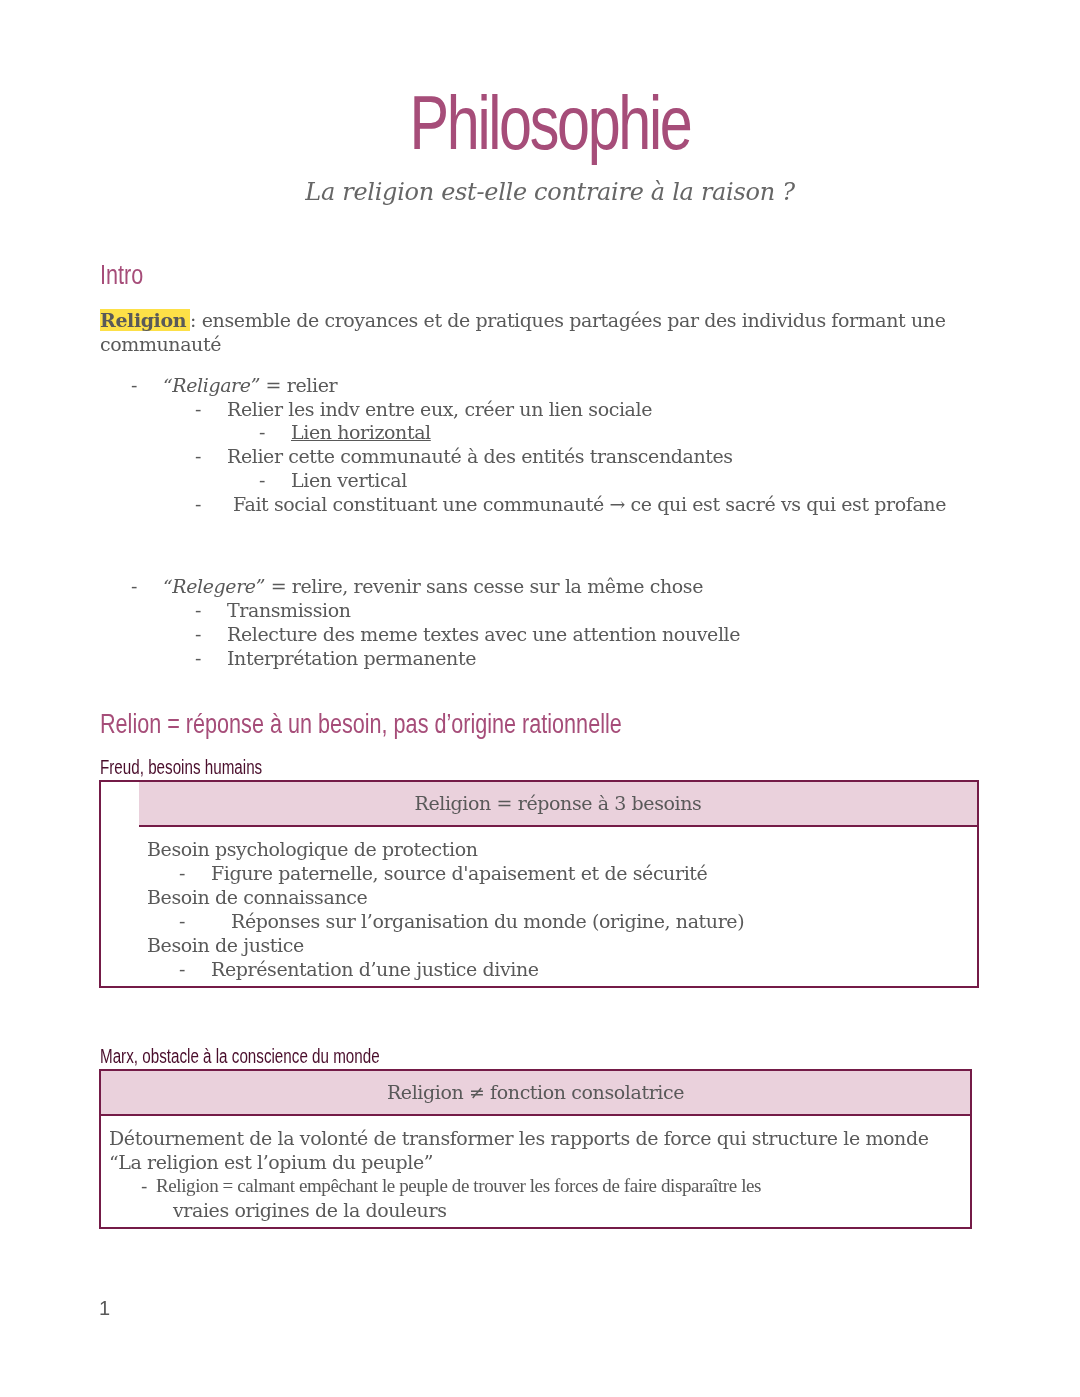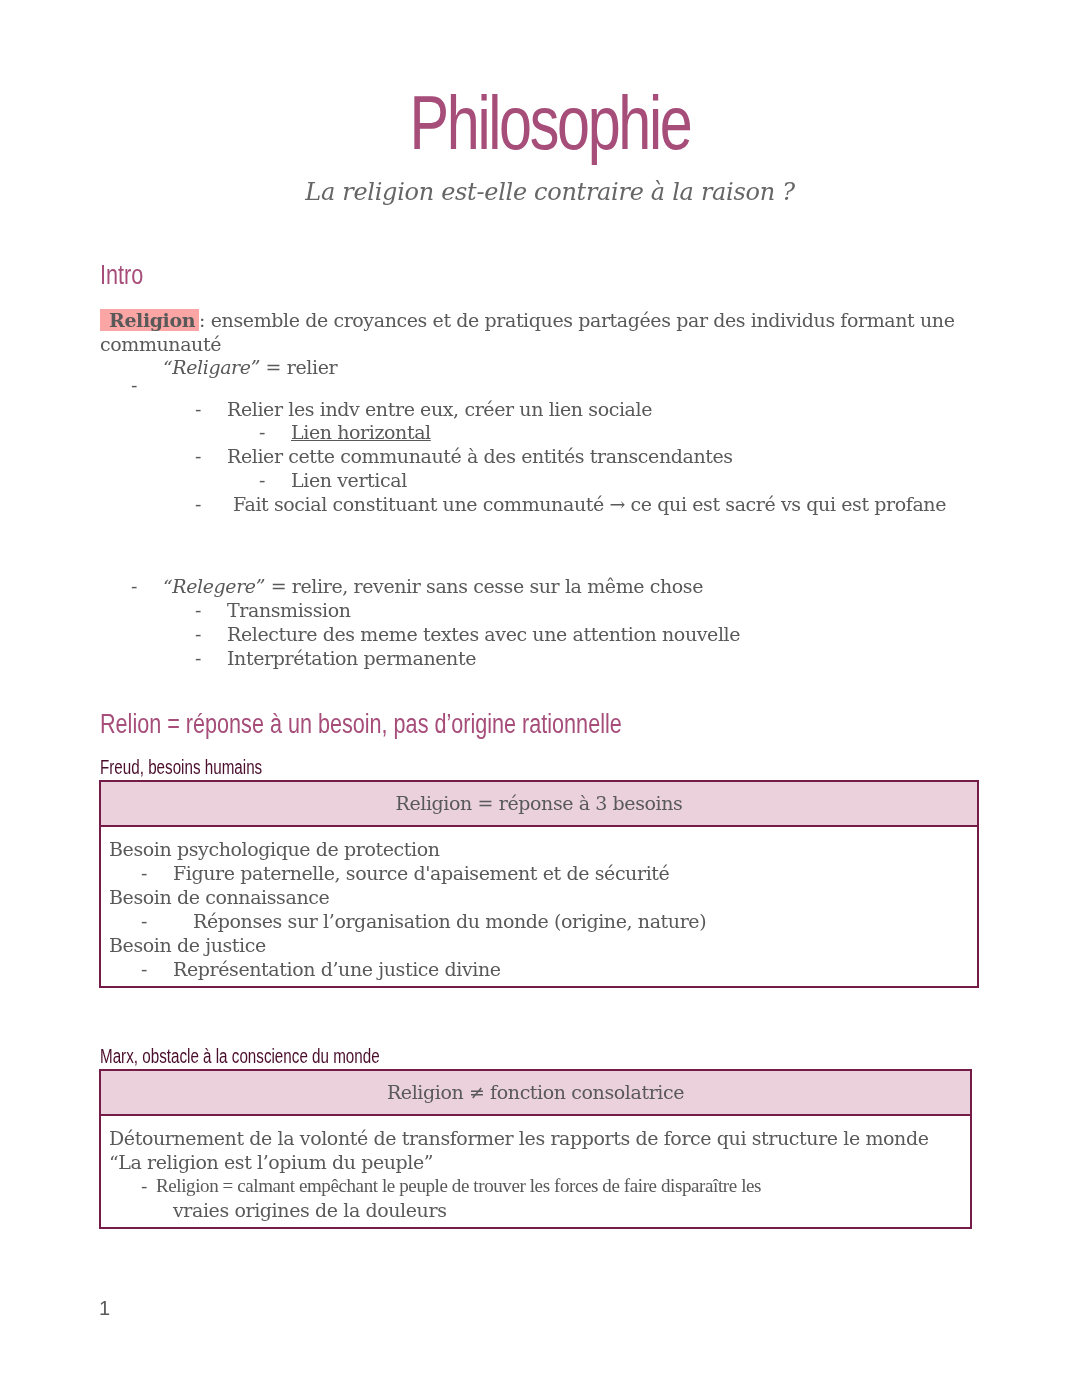--- a/index.html
+++ b/index.html
@@ -24,21 +24,21 @@
     .h-relion { top: 709px; font-size: 27px; }
     .h-sub {
       position: absolute; left: 100px; font-family: "Liberation Sans", sans-serif;
       color: #4a0e2c; font-size: 20px; transform: scaleX(0.76); transform-origin: 0 0; white-space: nowrap;
     }
     .txt {
       font-family: "DejaVu Serif", serif; font-size: 19px; color: #595959; line-height: 24px;
       letter-spacing: -0.4px;
     }
     .para { position: absolute; left: 100px; top: 308px; width: 880px; }
-    .hl { background: #fca5a5; font-weight: bold; padding: 0 4px 0 9px; }
+    .hl { background: #fde047; font-weight: bold; padding: 0 4px 0 0; }
     .line { position: absolute; white-space: nowrap; }
     .dash { position: absolute; }
     .it { font-style: italic; }
     .box {
       position: absolute; left: 99px; border: 2px solid #741b47; box-sizing: border-box; background: #fff;
     }
     .box-head {
       background: #ead1dc; border-bottom: 2px solid #741b47; text-align: center;
       height: 43px; line-height: 43px;
     }
@@ -57,21 +57,21 @@
   <div class="subtitle">La religion est-elle contraire à la raison  ?</div>
 
   <div class="h-section h-intro">Intro</div>
 
   <div class="para txt">
     <span class="hl">Religion</span><span>: ensemble de croyances et de pratiques partagées par des individus formant une communauté</span>
   </div>
 
   <div>
     <span class="dash txt" style="left:131px; top:373px;">-</span>
-    <div class="line txt" style="left:163px; top:355px;">
+    <div class="line txt" style="left:163px; top:373px;">
       <span class="it">“Religare”</span><span>  = relier</span>
     </div>
 
     <span class="dash txt" style="left:195px; top:397px;">-</span>
     <div class="line txt" style="left:227px; top:397px;">Relier les indv entre eux, créer un lien sociale</div>
     <span class="dash txt" style="left:259px; top:420px;">-</span>
     <div class="line txt" style="left:291px; top:420px;text-decoration:underline;">Lien horizontal</div>
 
     <span class="dash txt" style="left:195px; top:444px;">-</span>
     <div class="line txt" style="left:227px; top:444px;">Relier cette communauté à des entités transcendantes</div>
@@ -91,21 +91,21 @@
     <div class="line txt" style="left:227px; top:598px;">Transmission</div>
     <span class="dash txt" style="left:195px; top:622px;">-</span>
     <div class="line txt" style="left:227px; top:622px;text-align:right;">Relecture des meme textes avec une attention nouvelle</div>
     <span class="dash txt" style="left:195px; top:646px;">-</span>
     <div class="line txt" style="left:227px; top:646px;">Interprétation permanente</div>
   </div>
 
   <div class="h-section h-relion">Relion = réponse à un besoin, pas d’origine rationnelle</div>
 
   <div class="h-sub" style="top:756px;">Freud, besoins humains</div>
-  <div class="box" style="top:780px; width:880px; height:208px;">
+  <div class="box" style="top:780px; width:880px; height:208px;padding-left:38px;">
     <div class="box-head txt">Religion = réponse à 3 besoins</div>
     <div class="box-body">
       <div class="line txt" style="left:8px; top:10px;">Besoin psychologique de protection</div>
       <span class="dash txt" style="left:40px; top:34px;">-</span>
       <div class="line txt" style="left:72px; top:34px;">Figure paternelle, source d'apaisement et de sécurité</div>
       <div class="line txt" style="left:8px; top:58px;">Besoin de connaissance</div>
       <span class="dash txt" style="left:40px; top:82px;">-</span>
       <div class="line txt" style="left:80px; top:82px;margin-left:12px;">Réponses sur l’organisation du monde (origine, nature)</div>
       <div class="line txt" style="left:8px; top:106px;">Besoin de justice</div>
       <span class="dash txt" style="left:40px; top:130px;">-</span>

